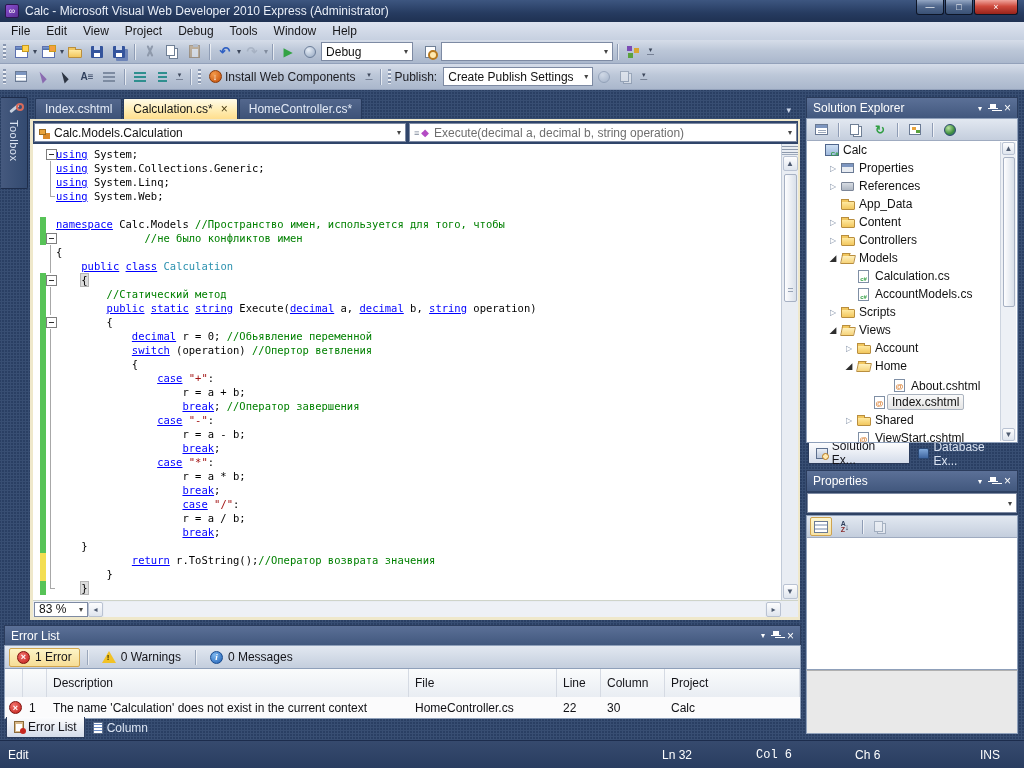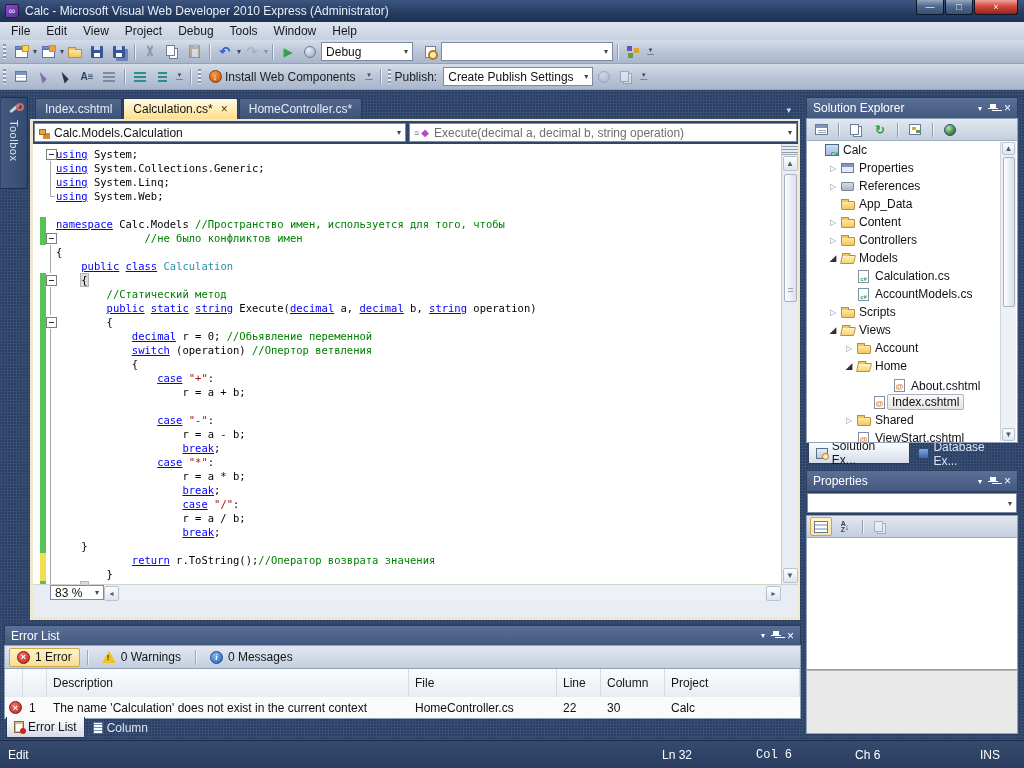--- a/index.html
+++ b/index.html
@@ -134,21 +134,21 @@
   .vs-split{width:100%;height:11px;background:linear-gradient(#f6f8fb,#cfd8e4);border-bottom:1px solid #9fabbd;
     background-image:repeating-linear-gradient(180deg,#8d99ac 2px,#8d99ac 3px,transparent 3px,transparent 5px);}
   .sbtn{width:15px;height:15px;display:flex;align-items:center;justify-content:center;color:#4d5a70;
     background:linear-gradient(#fdfdfe,#dfe5ee);border:1px solid #b9c2d2;border-radius:2px;margin:1px 0;font-size:8px;flex:none;}
   .vthumb{width:13px;height:128px;margin-top:2px;background:linear-gradient(90deg,#fdfdfe,#d9e0ea);
     border:1px solid #a7b1c3;border-radius:2px;position:relative;flex:none;}
   .vthumb::after{content:"";position:absolute;left:3px;bottom:8px;right:3px;height:5px;
     background:repeating-linear-gradient(180deg,#97a3b6 0 1px,transparent 1px 3px);}
   .vfill{flex:1;}
 
-  .hscroll-row{height:33px;flex:none;display:flex;background:#e9edf3;border-top:1px solid #cfd4c9;font-size:11px;padding-left:16px;}
+  .hscroll-row{height:17px;flex:none;display:flex;align-items:center;background:#e9edf3;border-top:1px solid #cfd4c9;font-size:11px;}
   .zoom-combo{width:54px;height:15px;margin-left:1px;}
   .htrack{flex:1;height:15px;background:#eef1f6;margin:0 1px;}
   .hcorner{width:17px;height:15px;flex:none;}
 
   
   .rightcol{position:absolute;left:806px;top:97px;width:212px;height:641px;}
   .panel-title{height:21px;background:linear-gradient(#5b7097,#42587e);display:flex;align-items:center;
     padding:0 6px;color:#fff;font-size:12px;border:1px solid #2b3c5c;border-bottom:none;}
   .pt-btns{margin-left:auto;display:flex;align-items:center;gap:6px;color:#fff;}
   .pt-dd{font-size:8px;}
@@ -542,20 +542,21 @@
               <div class="code-line" data-interactable="false">
                 <span class="lm-ind" data-interactable="false"></span>
                 <span class="lm-bar g" data-interactable="false"></span>
                 <span class="lm-out v" data-interactable="false"></span>
                 <span class="code-text" data-interactable="false"><span class="tok-t" data-interactable="false">                    r = a + b;</span></span>
               </div>
               <div class="code-line" data-interactable="false">
                 <span class="lm-ind" data-interactable="false"></span>
                 <span class="lm-bar g" data-interactable="false"></span>
                 <span class="lm-out v" data-interactable="false"></span>
+                <span class="code-text" data-interactable="false"><span class="tok-t" data-interactable="false">                    </span><span class="tok-k" data-interactable="false">break</span><span class="tok-t" data-interactable="false">; </span><span class="tok-c" data-interactable="false">//Оператор завершения</span></span>
               </div>
               <div class="code-line" data-interactable="false">
                 <span class="lm-ind" data-interactable="false"></span>
                 <span class="lm-bar g" data-interactable="false"></span>
                 <span class="lm-out v" data-interactable="false"></span>
                 <span class="code-text" data-interactable="false"><span class="tok-t" data-interactable="false">                </span><span class="tok-k" data-interactable="false">case</span><span class="tok-t" data-interactable="false"> </span><span class="tok-s" data-interactable="false">"-"</span><span class="tok-t" data-interactable="false">:</span></span>
               </div>
               <div class="code-line" data-interactable="false">
                 <span class="lm-ind" data-interactable="false"></span>
                 <span class="lm-bar g" data-interactable="false"></span>

